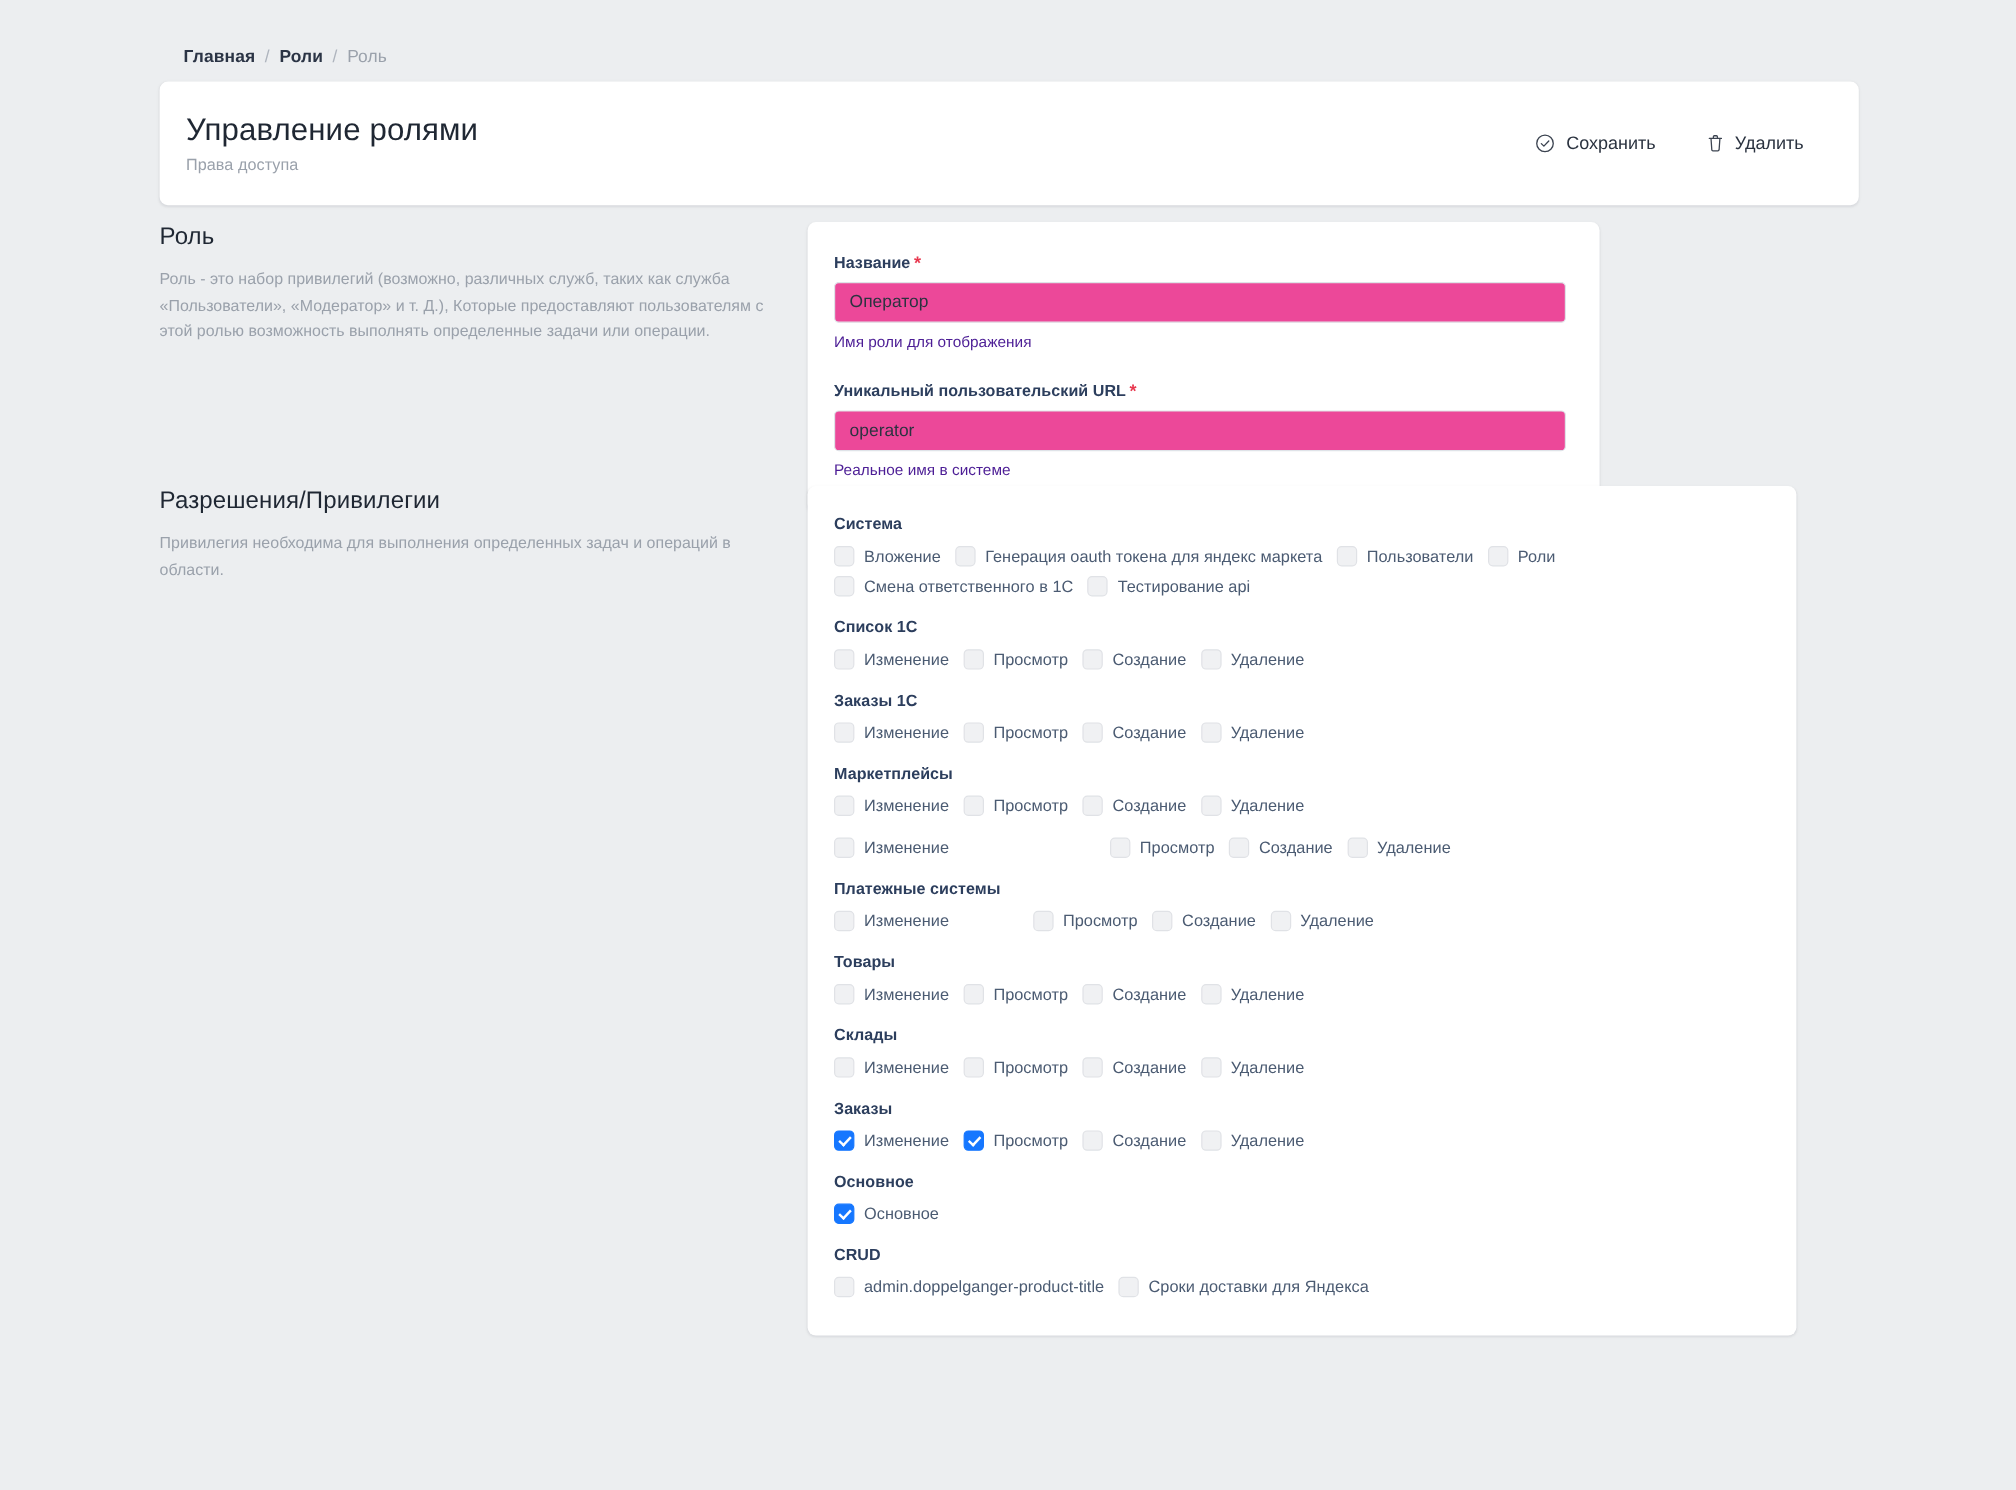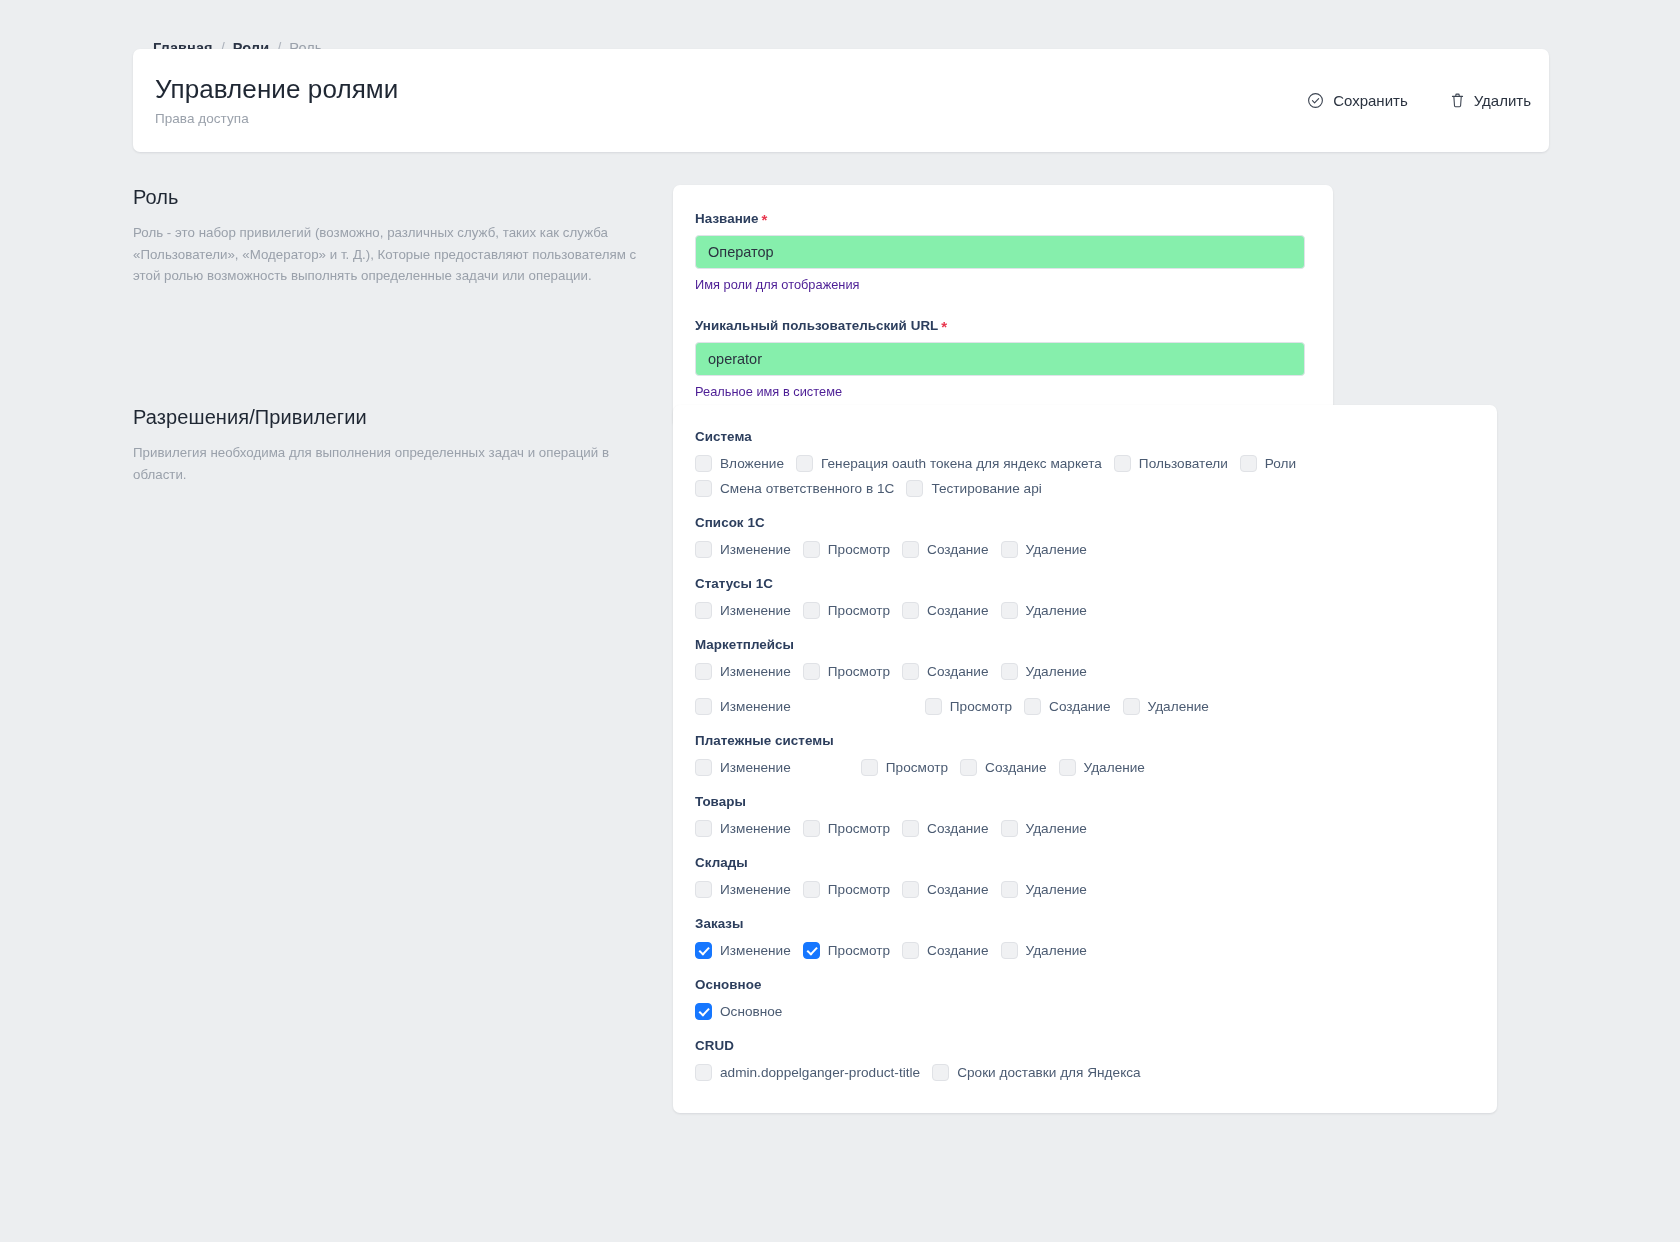--- a/index.html
+++ b/index.html
@@ -25,27 +25,27 @@
     display: flex; align-items: flex-start; gap: 8px;
     white-space: nowrap;
   }
   .crumb-link { color: #2b3445; font-weight: 600; }
   .crumb-sep  { color: #aeb4bd; font-weight: 400; }
   .crumb-cur  { color: #9aa1ab; font-weight: 400; }
 
   
   .header-card {
     position: absolute;
-    left: 133px; top: 49px;
+    left: 133px; top: 68px;
     width: 1416px; height: 103px;
     background: #ffffff;
     border-radius: 7px;
     box-shadow: 0 1px 3px rgba(16,24,40,.06), 0 1px 2px rgba(16,24,40,.04);
     display: flex; align-items: center;
-    padding: 0 16px 0 22px;
+    padding: 0 44px 0 22px;
   }
   .header-texts { flex: 1 1 auto; }
   .page-title {
     font-size: 26px;
     color: #1f2733;
     font-weight: 400;
     letter-spacing: .1px;
     line-height: 1.15;
     margin: 0 0 7px 0;
   }
@@ -95,21 +95,21 @@
     letter-spacing: .05px; margin-bottom: 9px;
     display: flex; align-items: flex-start; gap: 3px;
   }
   .req-star { color: #e8384f; font-size: 15px; line-height: 1; position: relative; top: 1px; }
   .text-input {
     display: block;
     width: 100%;
     height: 34px;
     border: 1px solid #dfe3e8;
     border-radius: 4px;
-    background: #86efac;
+    background: #ec4899;
     padding: 0 12px;
     font-size: 14.5px;
     color: #2b3340;
     font-family: inherit;
     outline: none;
   }
   .field-help {
     font-size: 12.8px; color: #4c1d95; margin-top: 8px; letter-spacing: .02px;
   }
   .field-gap { height: 22px; }
@@ -285,21 +285,21 @@
                 <span class="cb-box"></span>
                 <span class="cb-label">Создание</span>
               </label>
               <label class="cb-item">
                 <span class="cb-box"></span>
                 <span class="cb-label">Удаление</span>
               </label>
             </div>
           </div>
           <div class="perm-group">
-            <div class="group-title">Статусы 1С</div>
+            <div class="group-title">Заказы 1С</div>
             <div class="cb-row">
               <label class="cb-item">
                 <span class="cb-box"></span>
                 <span class="cb-label">Изменение</span>
               </label>
               <label class="cb-item">
                 <span class="cb-box"></span>
                 <span class="cb-label">Просмотр</span>
               </label>
               <label class="cb-item">

